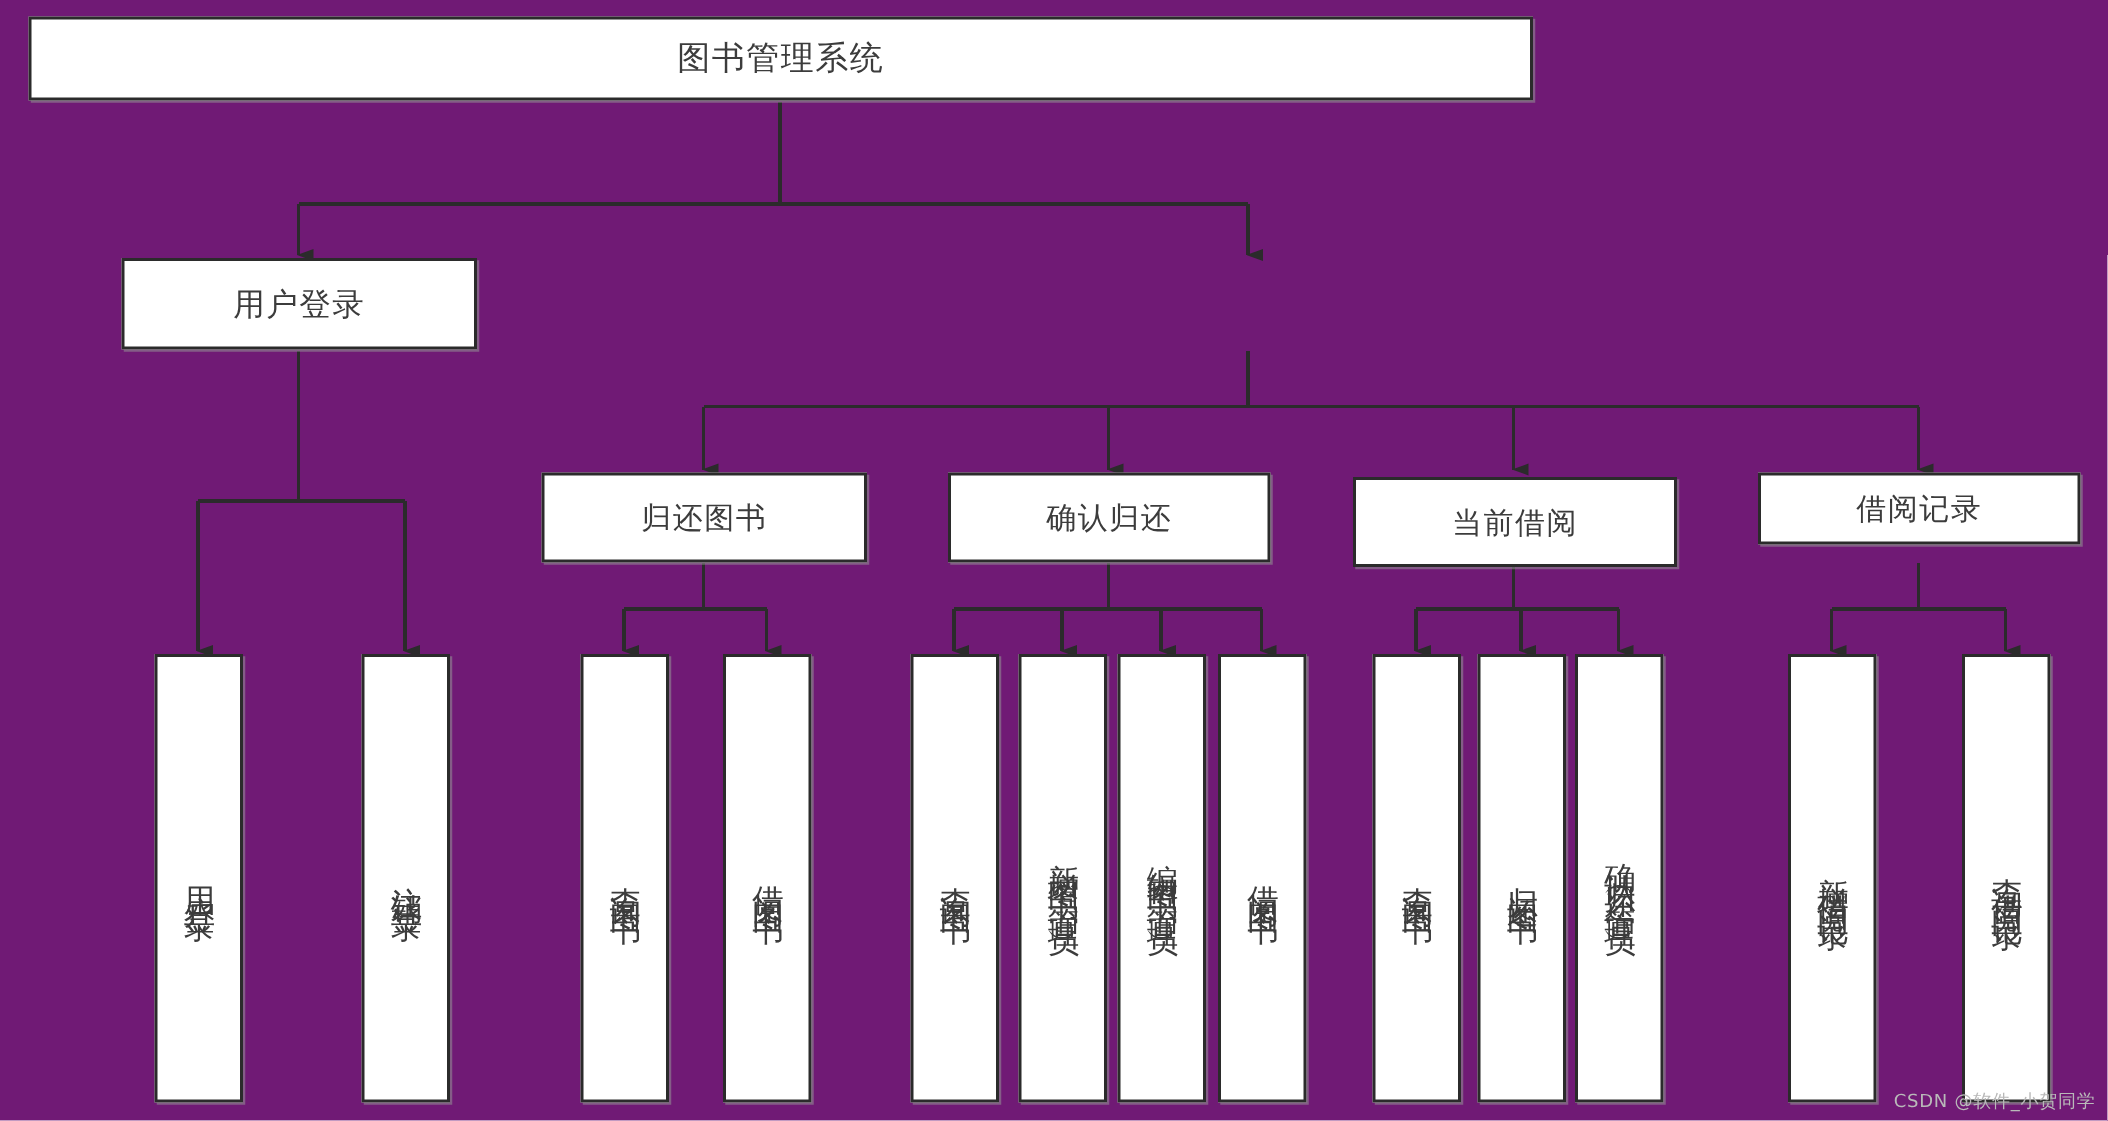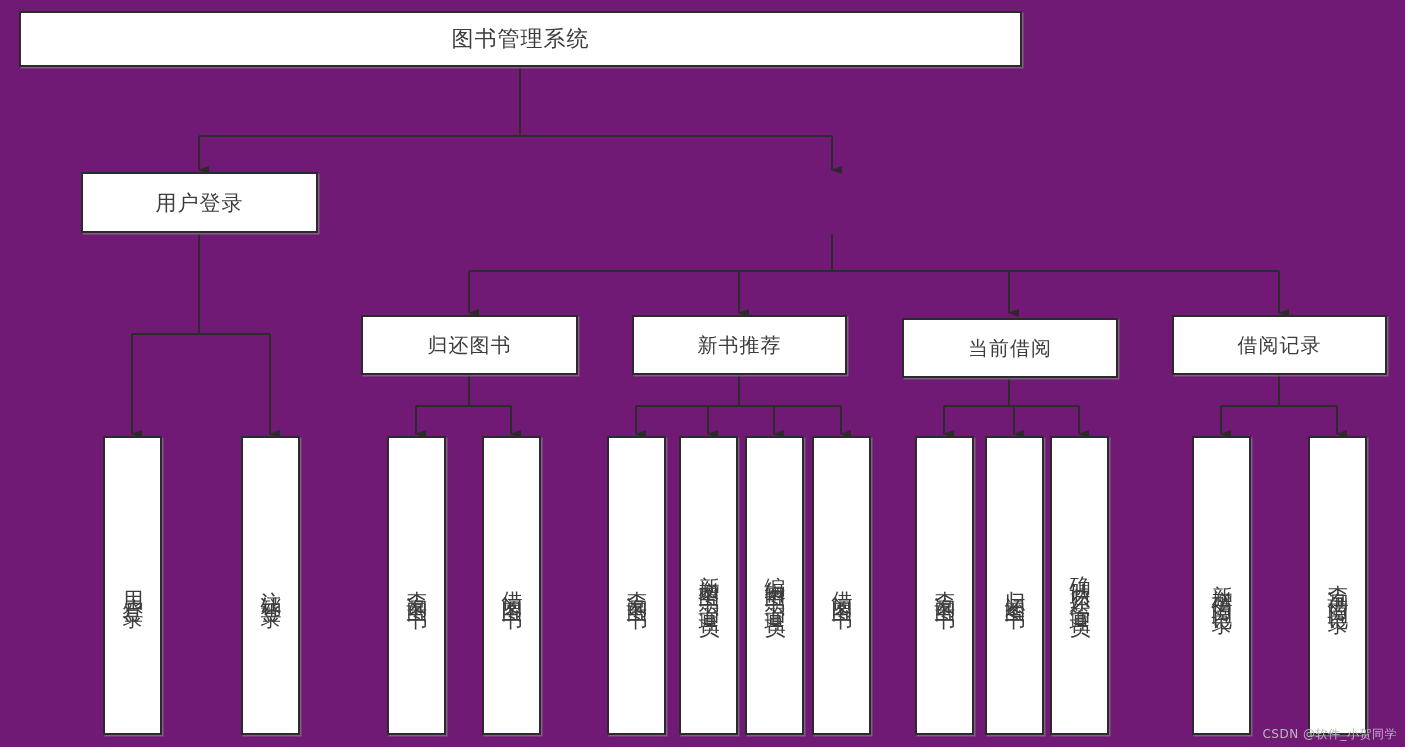--- a/index.html
+++ b/index.html
@@ -132,26 +132,26 @@
   </div>
 
   <div class="node node-l1" style="left:81px; top:172px; width:237px; height:61px;">
     <span class="node-label">用户登录</span>
   </div>
 
   <div class="node node-l2" style="left:361px; top:315px; width:217px; height:60px;">
     <span class="node-label">归还图书</span>
   </div>
   <div class="node node-l2" style="left:632px; top:315px; width:215px; height:60px;">
-    <span class="node-label">新书推荐</span>
+    <span class="node-label">确认归还</span>
   </div>
   <div class="node node-l2" style="left:902px; top:318px; width:216px; height:60px;">
     <span class="node-label">当前借阅</span>
   </div>
-  <div class="node node-l2" style="left:1172px; top:315px; width:215px; height:60px;">
+  <div class="node node-l2" style="left:1172px; top:315px; width:215px; height:48px;">
     <span class="node-label">借阅记录</span>
   </div>
 
   <div class="node node-leaf" style="left:103px; top:436px; width:59px; height:299px;">
     <span class="node-label">用户登录</span>
   </div>
   <div class="node node-leaf" style="left:241px; top:436px; width:59px; height:299px;">
     <span class="node-label">注销登录</span>
   </div>
 

